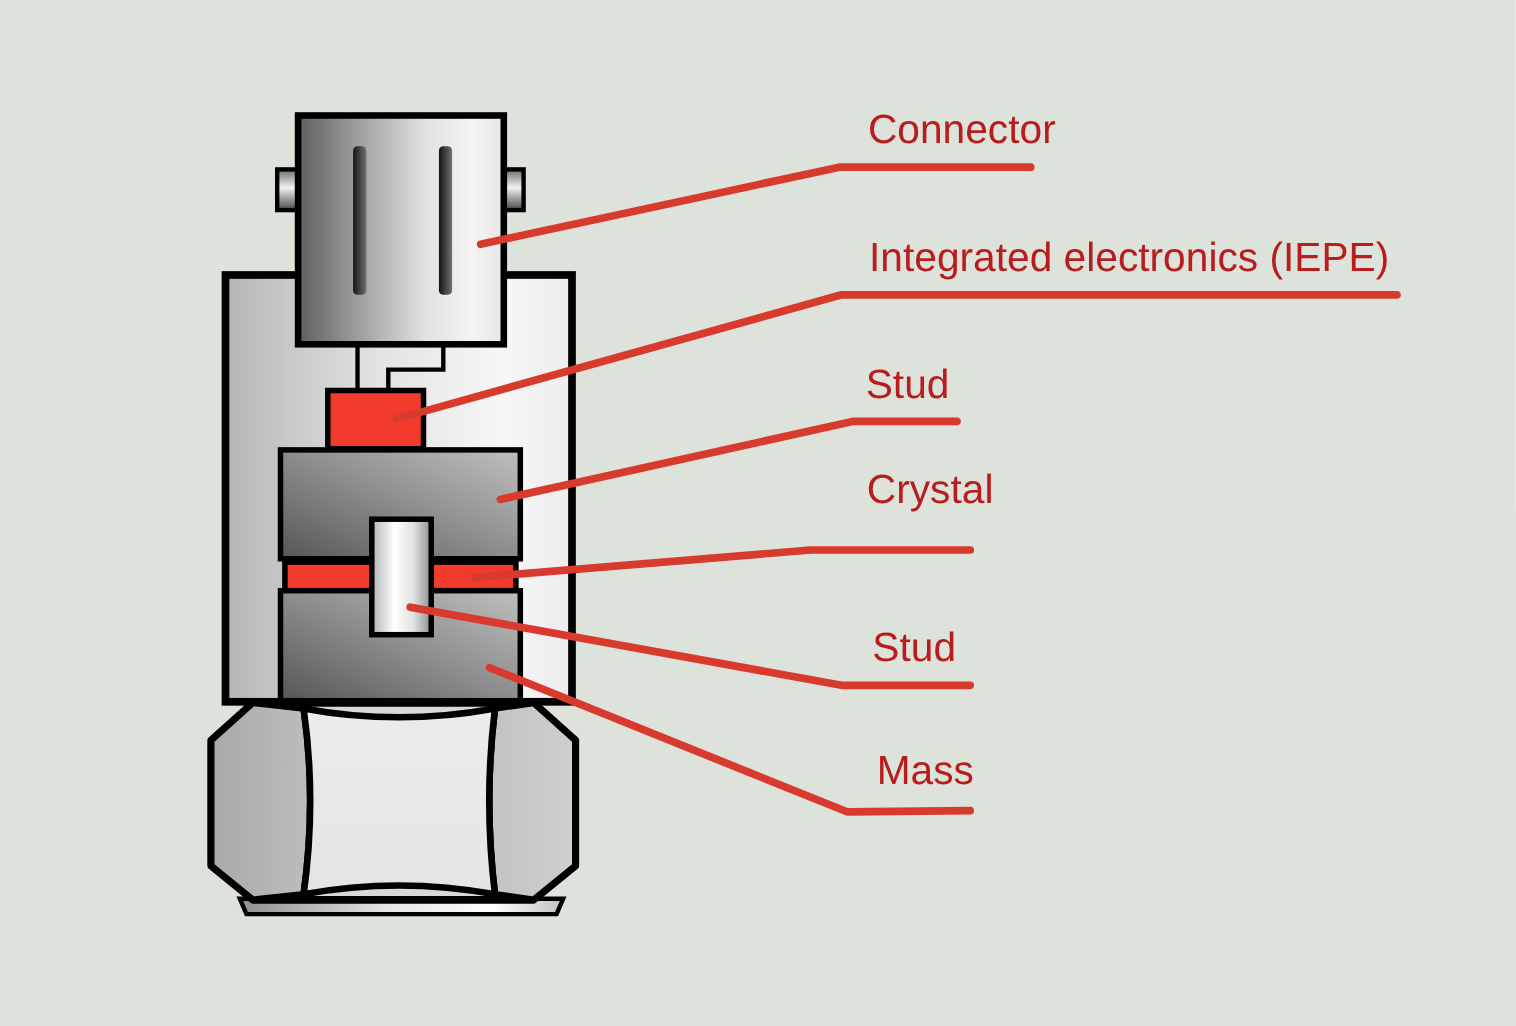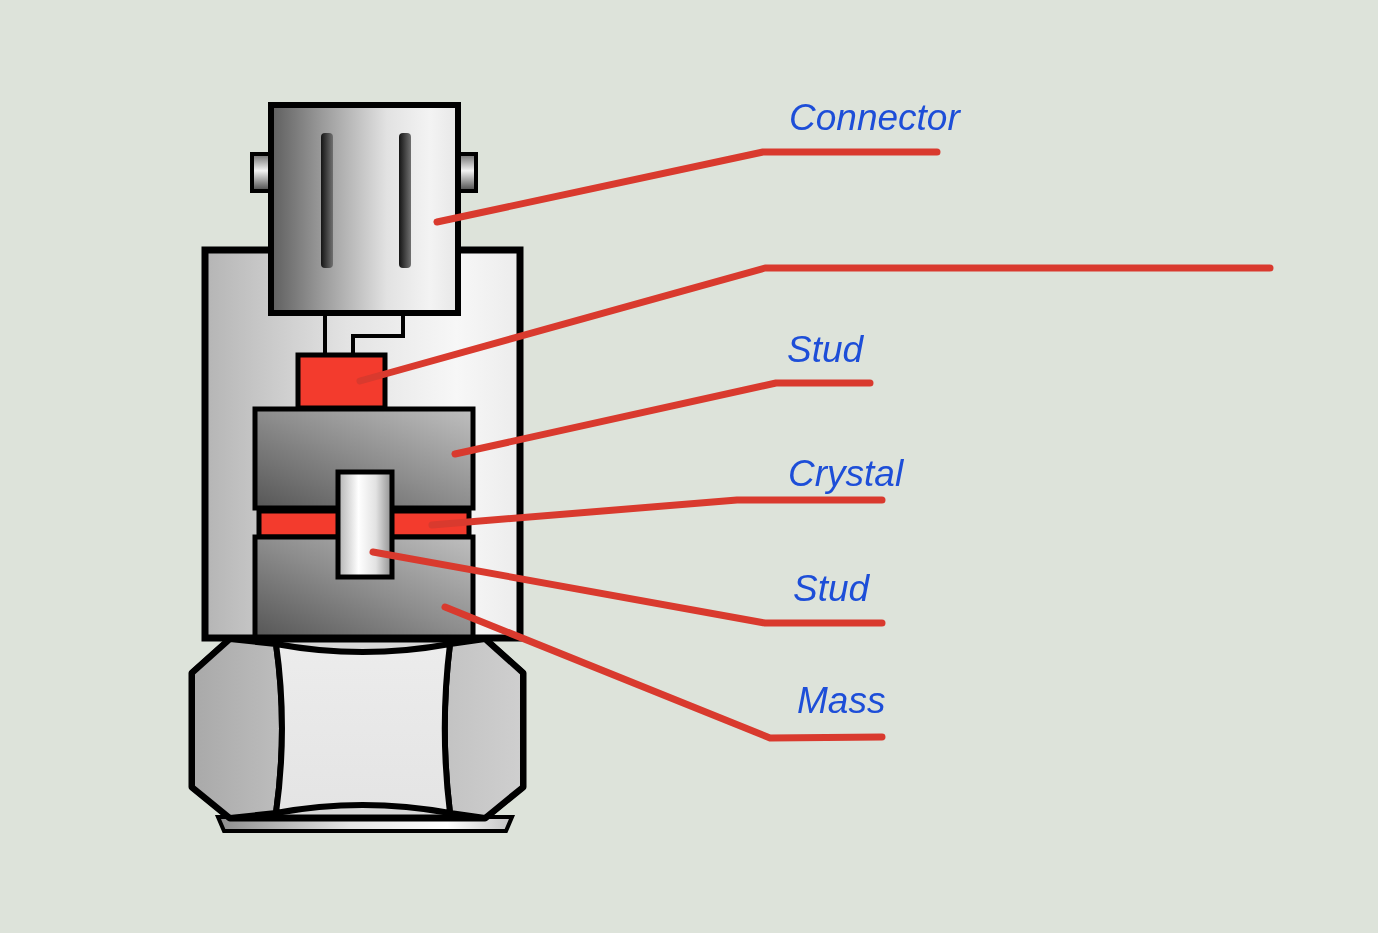--- a/index.html
+++ b/index.html
@@ -8,29 +8,28 @@
     width:1378px;height:933px;
     background:#dde3da;
     overflow:hidden;
     font-family:"Liberation Sans","DejaVu Sans",sans-serif;
   }
   .stage svg{position:absolute;left:0;top:0;}
   .part-label{
     position:absolute;
     font-size:37px;
     line-height:37px;
-    color:#1d4ed8;
+    color:#b91c1c;
     white-space:nowrap;
     letter-spacing:0px;
-    font-style:italic;
   }
   .lbl-connector{left:789px;top:99px;}
   .lbl-electronics{left:790px;top:215px;}
   .lbl-mass{left:787px;top:331px;}
-  .lbl-crystal{left:788px;top:455px;}
+  .lbl-crystal{left:788px;top:426px;}
   .lbl-stud{left:793px;top:570px;text-align:right;}
   .lbl-base{left:797px;top:682px;}
 </style>
 </head>
 <body>
 
 <div class="stage">
 
   <svg width="1378" height="933" viewBox="0 0 1378 933">
     <defs>
@@ -126,18 +125,19 @@
       <polyline points="437,222 763,152 937,152"></polyline>
       <polyline points="360,381 765,268 1270,268"></polyline>
       <polyline points="455,454 776,383 870,383"></polyline>
       <polyline points="432,525 737,500 882,500"></polyline>
       <polyline points="373,552 765,623 882,623"></polyline>
       <polyline points="445,607 770,738 882,737"></polyline>
     </g>
   </svg>
 
   <div class="part-label lbl-connector">Connector</div>
+  <div class="part-label lbl-electronics">Integrated electronics (IEPE)</div>
   <div class="part-label lbl-mass">Stud</div>
   <div class="part-label lbl-crystal">Crystal</div>
   <div class="part-label lbl-stud">Stud</div>
   <div class="part-label lbl-base">Mass</div>
 
 </div>
 
 </body></html>

